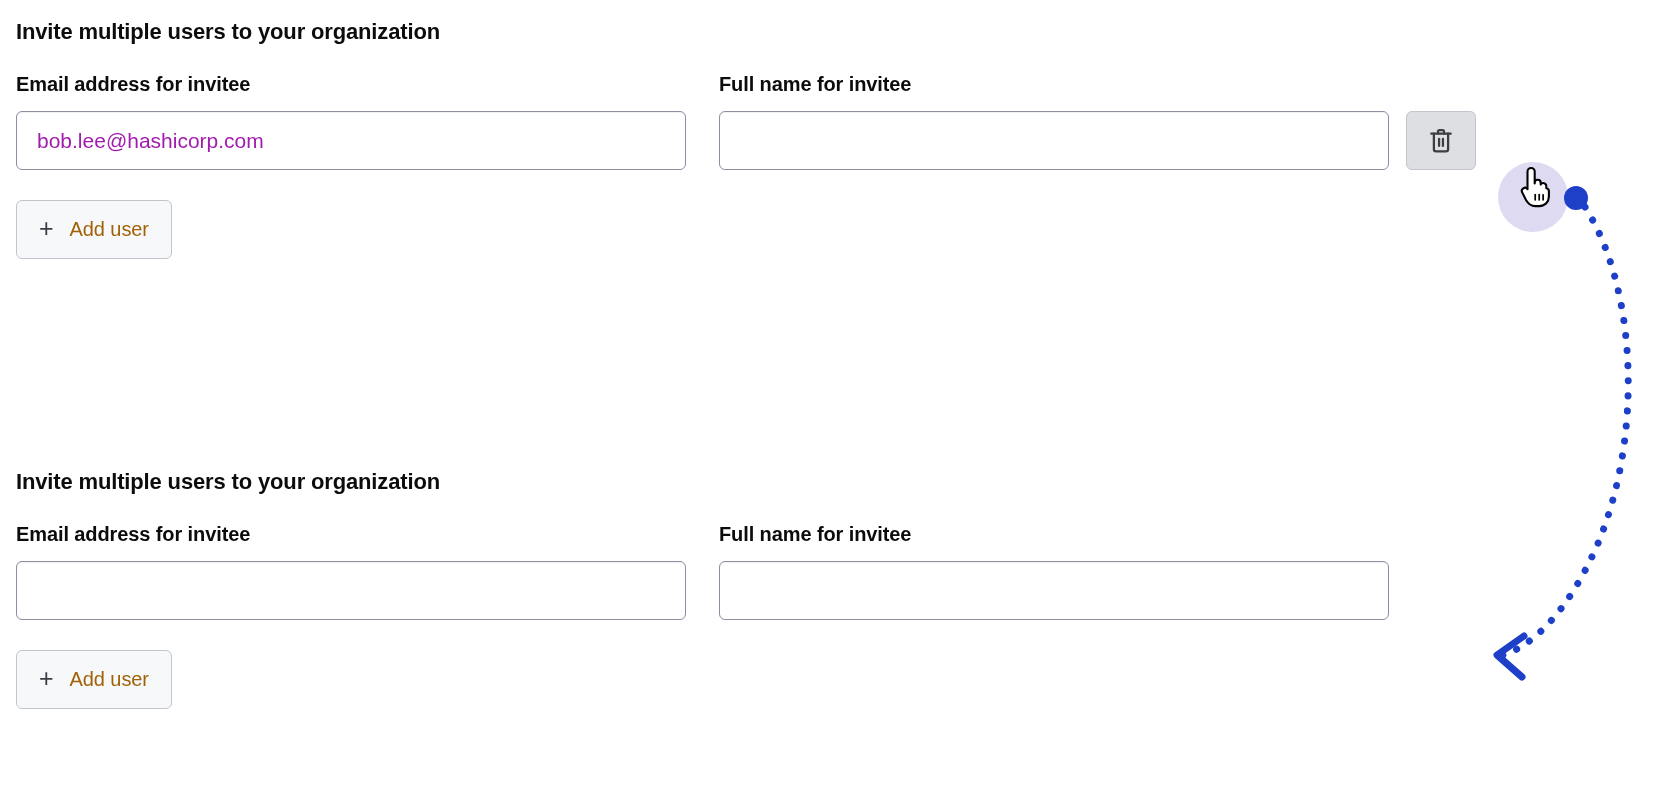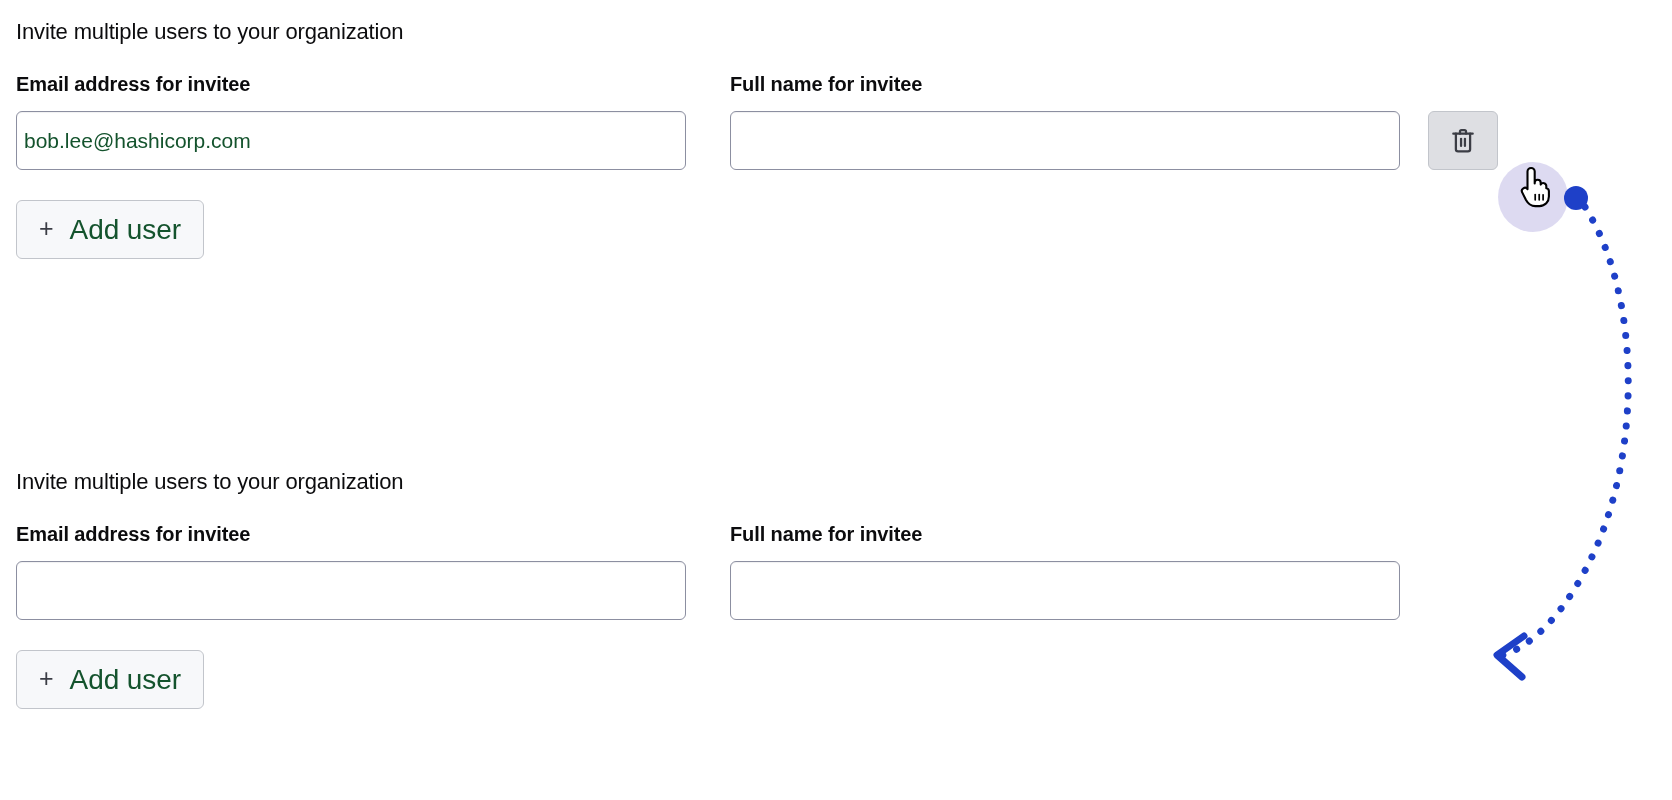--- a/index.html
+++ b/index.html
@@ -25,32 +25,32 @@
   
   .form-block {
     position: absolute;
     left: 16px;
   }
   .form-block.block-1 { top: 18px; }
   .form-block.block-2 { top: 468px; }
 
   .block-title {
     font-size: 22px;
-    font-weight: 400;
+    font-weight: 700;
     line-height: 28px;
     letter-spacing: -0.15px;
     color: #0c0c0e;
     margin: 0 0 26px 0;
     white-space: nowrap;
   }
 
   .fields-row {
     display: flex;
     align-items: flex-end;
-    gap: 16px;
+    gap: 5px;
   }
 
   .field {
     display: flex;
     flex-direction: column;
   }
   .field.email  { width: 670px; }
   .field.name   { width: 670px; margin-left: 28px; }
 
   .field-label {
@@ -65,22 +65,22 @@
 
   .text-input {
     box-sizing: border-box;
     width: 100%;
     height: 59px;
     border: 1px solid #8c8fa1;
     border-radius: 6px;
     background: #ffffff;
     font-family: "Liberation Sans", sans-serif;
     font-size: 21px;
-    color: #14532d;
-    padding: 0 7px;
+    color: #a21caf;
+    padding: 0 20px;
     outline: none;
     box-shadow: inset 0 1px 1px rgba(16,22,26,0.06);
   }
   .text-input::placeholder { color: #8c8fa1; }
 
   
   .delete-btn {
     box-sizing: border-box;
     width: 70px;
     height: 59px;
@@ -113,22 +113,22 @@
   }
   .add-user-btn .plus {
     font-size: 25px;
     line-height: 1;
     color: #3b3d45;
     font-weight: 400;
     display: block;
     margin-top: -2px;
   }
   .add-user-btn .btn-label {
-    font-size: 28px;
-    color: #14532d;
+    font-size: 20px;
+    color: #a16207;
     font-weight: 400;
     letter-spacing: -0.1px;
   }
 
   
   .annotation-layer {
     position: absolute;
     inset: 0;
     pointer-events: none;
   }

